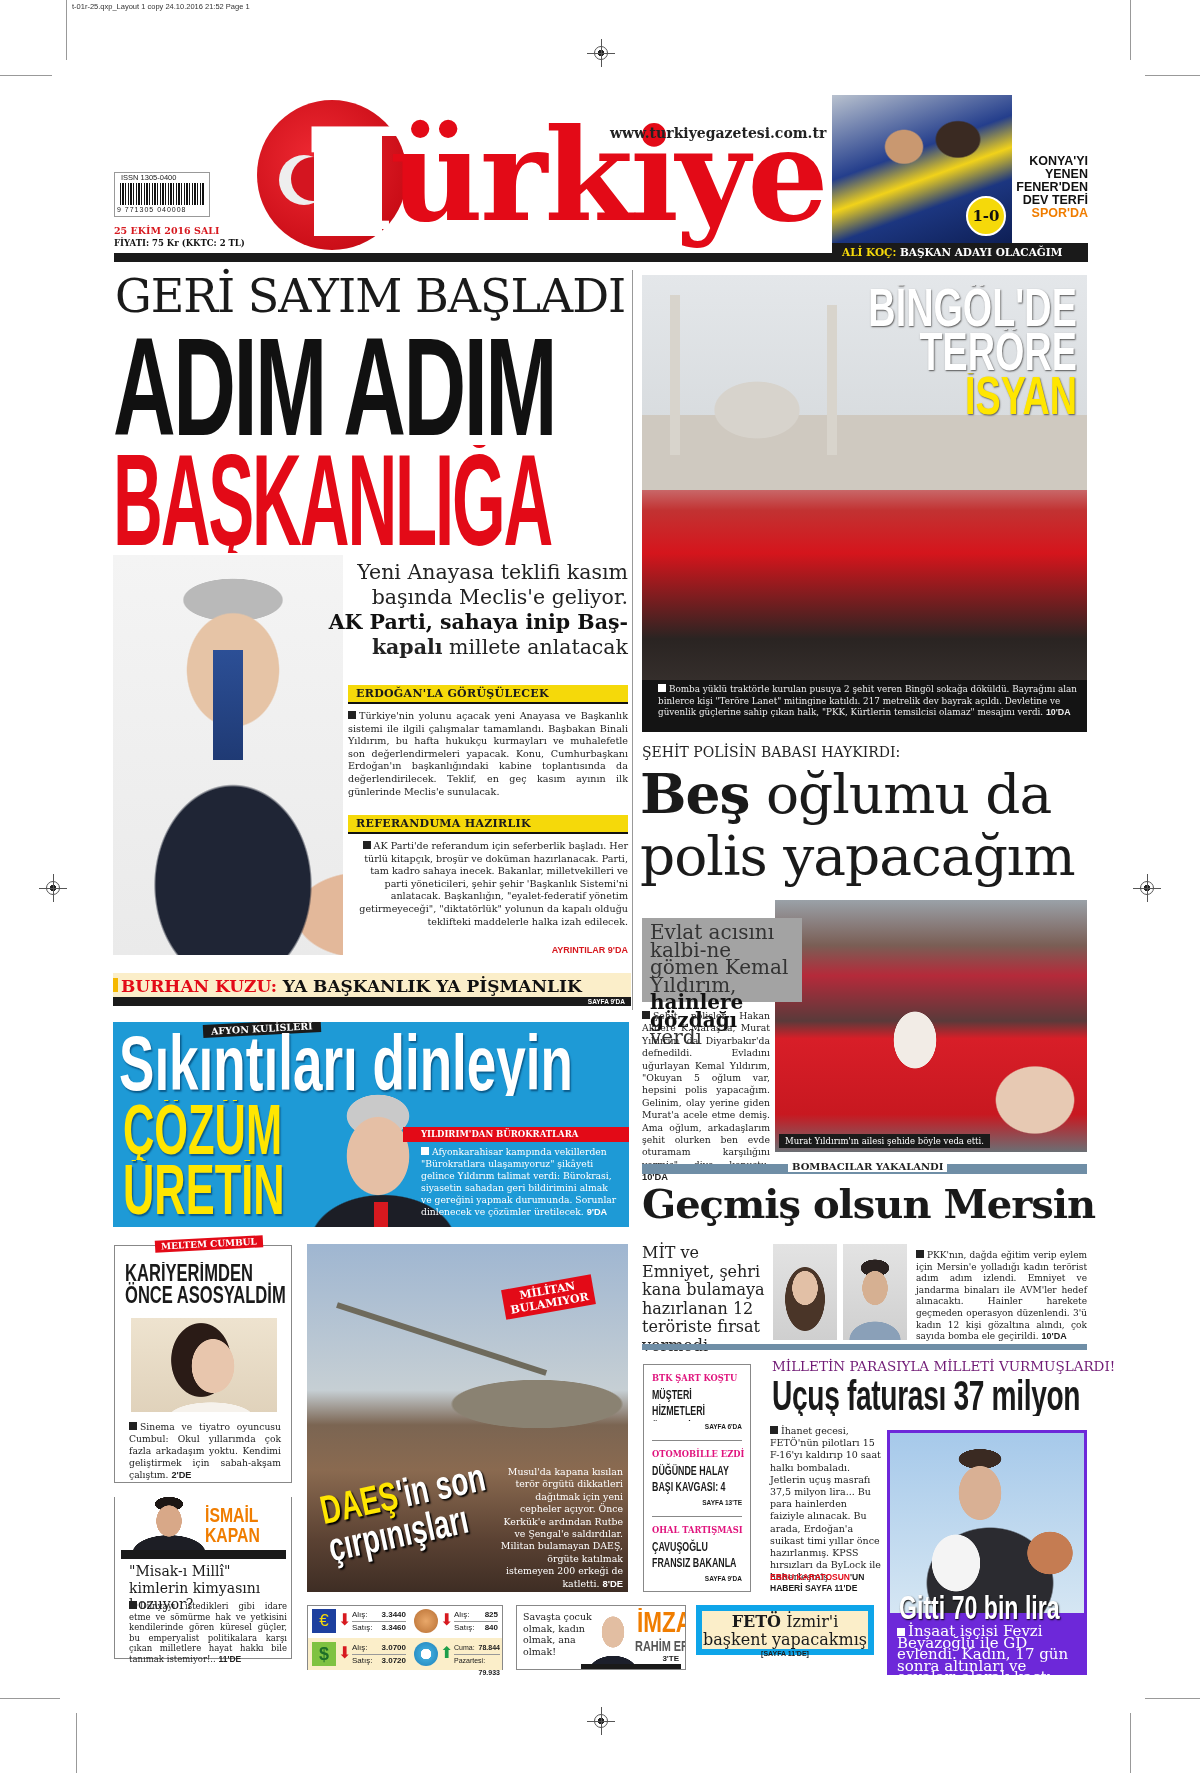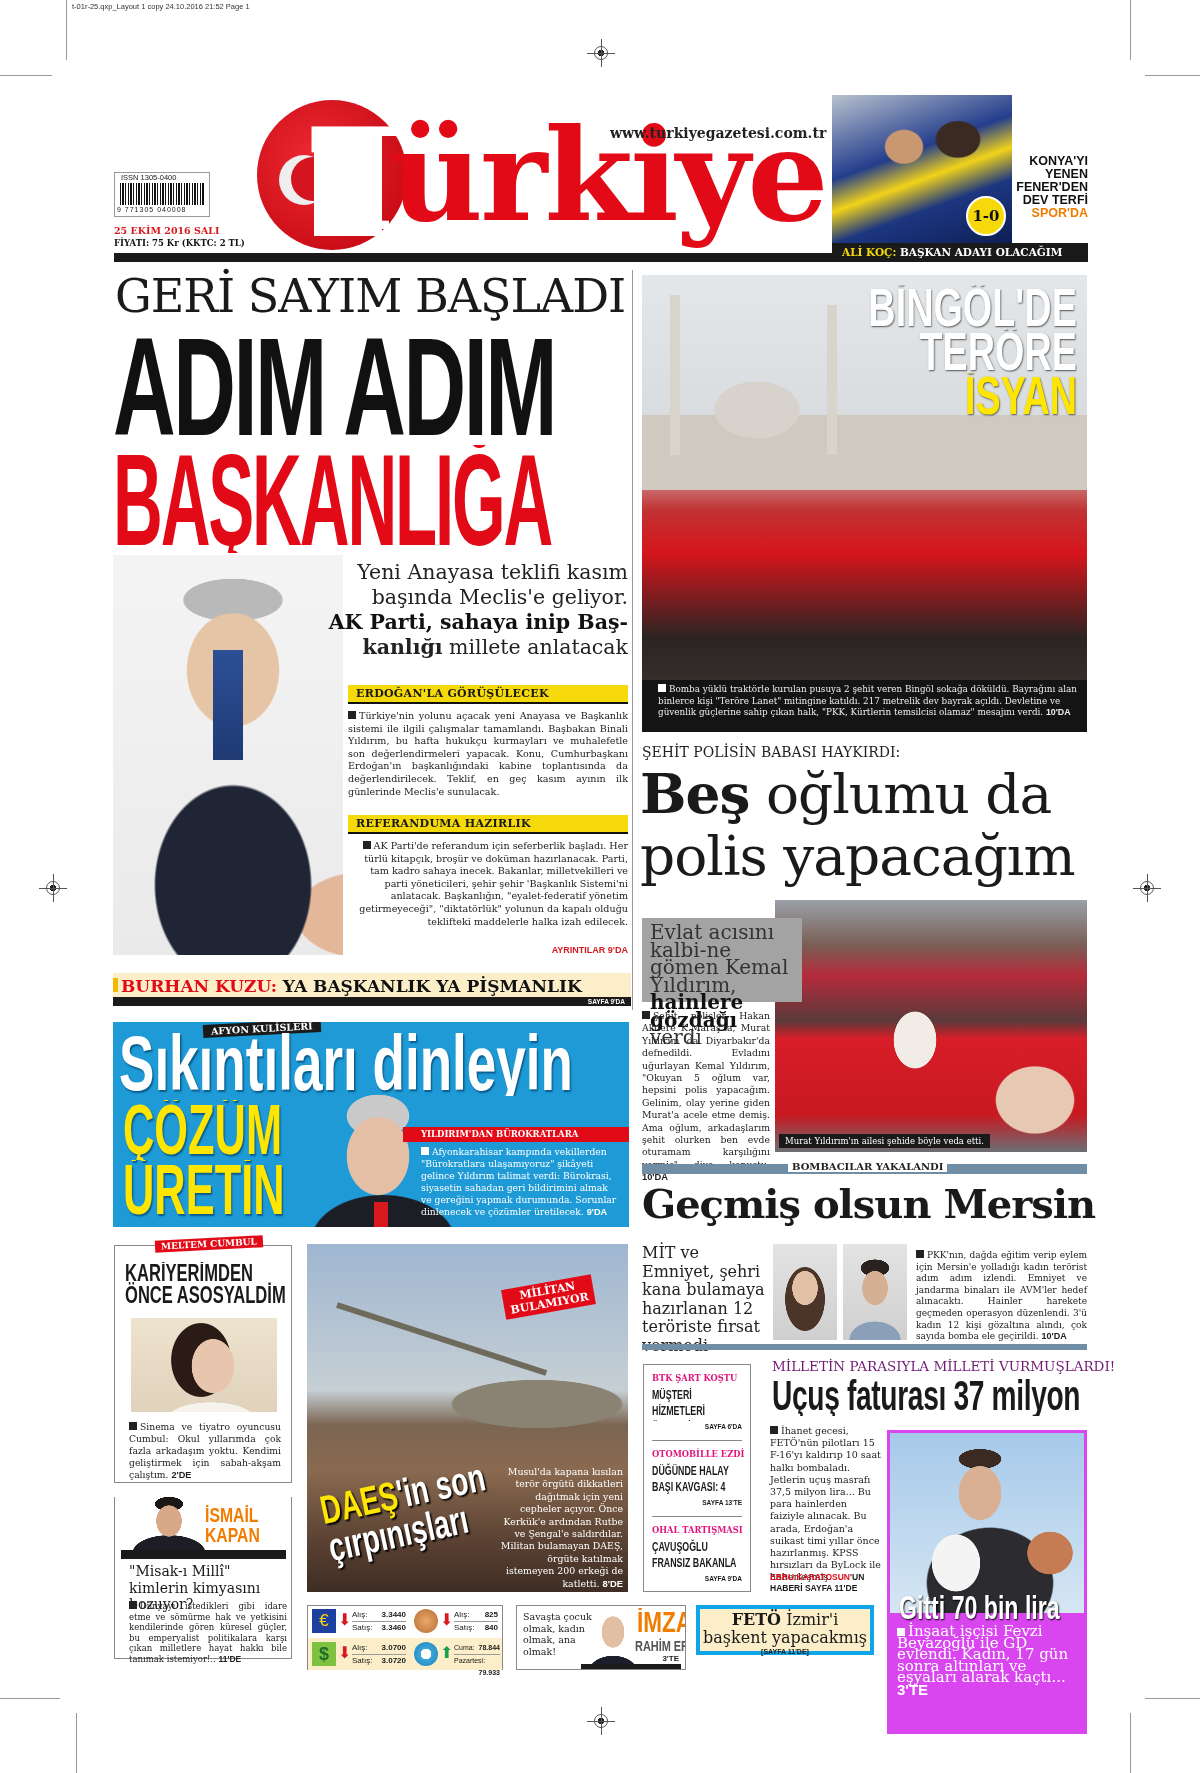--- a/index.html
+++ b/index.html
@@ -92,21 +92,21 @@
     radial-gradient(ellipse 70px 30px at 120px 45px,#b9b9b9 0 70%,transparent 72%),
     radial-gradient(ellipse 110px 140px at 120px 330px,#1f2535 0 70%,transparent 72%),
     radial-gradient(ellipse 110px 70px at 250px 360px,#e3b89a 0 60%,transparent 62%),
     linear-gradient(#f4f4f4,#eaeaea)"></div>
   <div class="abs" style="left:100px;top:380px;width:30px;height:110px;background:linear-gradient(#2c4f96,#1f3a74)"></div>
 
   <div class="abs" style="left:170px;top:290px;width:345px;text-align:right;font-family:'DejaVu Serif',serif;font-size:20.5px;line-height:25px;color:#222">
     <div>Yeni Anayasa teklifi kasım</div>
     <div>başında Meclis'e geliyor.</div>
     <div style="font-weight:bold;color:#111">AK Parti, sahaya inip Baş-</div>
-    <div><b>kanlığı</b><span> millete anlatacak</span></div>
+    <div><b>kapalı</b><span> millete anlatacak</span></div>
   </div>
 
   <div class="abs ybar" style="left:235px;top:415px;width:280px">ERDOĞAN'LA GÖRÜŞÜLECEK</div>
   <div class="abs body-text" style="left:235px;top:440px;width:280px"><span class="sq"></span><span>Türkiye'nin yolunu açacak yeni Anayasa ve Başkanlık sistemi ile ilgili çalışmalar tamamlandı. Başbakan Binali Yıldırım, bu hafta hukukçu kurmayları ve muhalefetle son değerlendirmeleri yapacak. Konu, Cumhurbaşkanı Erdoğan'ın başkanlığındaki kabine toplantısında da değerlendirilecek. Teklif, en geç kasım ayının ilk günlerinde Meclis'e sunulacak.</span></div>
 
   <div class="abs ybar" style="left:235px;top:545px;width:280px">REFERANDUMA HAZIRLIK</div>
   <div class="abs body-text" style="left:235px;top:570px;width:280px;text-align:right"><span class="sq"></span><span>AK Parti'de referandum için seferberlik başladı. Her türlü kitapçık, broşür ve doküman hazırlanacak. Parti, tam kadro sahaya inecek. Bakanlar, milletvekilleri ve parti yöneticileri, şehir şehir 'Başkanlık Sistemi'ni anlatacak. Başkanlığın, "eyalet-federatif yönetim getirmeyeceği", "diktatörlük" yolunun da kapalı olduğu teklifteki maddelerle halka izah edilecek.</span></div>
   <div class="abs ref" style="left:235px;top:675px;width:280px;text-align:right;font-size:9px;color:#d7191f">AYRINTILAR 9'DA</div>
 
   <div class="abs" style="left:0;top:703px;width:518px;height:24px;background:#fbeec9">
@@ -272,27 +272,27 @@
     <div style="overflow:hidden;width:92px;height:34px;margin-top:4px"><div class="cond" style="font-size:13px;line-height:16px;color:#1a1a1a;transform:scaleX(.68);white-space:normal;width:135px">ÇAVUŞOĞLU FRANSIZ BAKANLA ATIŞTI</div></div>
     <div class="ref" style="font-size:6.5px;text-align:right;margin-top:2px">SAYFA 9'DA</div>
   </div>
 </div>
 
 <div class="abs serif" style="left:772px;top:1358px;font-size:13.5px;color:#701a75;white-space:nowrap">MİLLETİN PARASIYLA MİLLETİ VURMUŞLARDI!</div>
 <div class="abs" style="left:772px;top:1376px;width:318px;overflow:hidden;height:40px"><span class="cond" style="font-size:42px;line-height:40px;color:#1a1a1a;transform:scaleX(.67);letter-spacing:-.5px">Uçuş faturası 37 milyon</span></div>
 <div class="abs body-text" style="left:770px;top:1425px;width:112px;font-size:9.5px;line-height:12.2px;text-align:left"><span class="sq"></span><span>İhanet gecesi, FETÖ'nün pilotları 15 F-16'yı kaldırıp 10 saat halkı bombaladı. Jetlerin uçuş masrafı 37,5 milyon lira... Bu para hainlerden faiziyle alınacak. Bu arada, Erdoğan'a suikast timi yıllar önce hazırlanmış. KPSS hırsızları da ByLock ile haberleşmiş.</span></div>
 <div class="abs ref" style="left:770px;top:1572px;width:112px;font-size:8.5px;line-height:11px"><span style="color:#e30a17">EBRU KARATOSUN</span><span>'UN HABERİ SAYFA 11'DE</span></div>
 
-<div class="abs" style="left:696px;top:1605px;width:178px;height:50px;background:#fbeec9;border:4px solid #0ea5e9;text-align:center;padding-top:2px">
+<div class="abs" style="left:696px;top:1605px;width:178px;height:50px;background:#fbeec9;border:6px solid #0ea5e9;text-align:center;padding-top:2px">
   <div style="font-size:16px;line-height:18px;color:#1a1a1a" class="serif"><b>FETÖ</b><span> İzmir'i</span></div>
   <div class="serif" style="font-size:16px;line-height:18px;color:#1a1a1a">başkent yapacakmış</div>
   <div class="ref" style="font-size:7px;line-height:9px">[SAYFA 11'DE]</div>
 </div>
 
-<div class="abs photo" style="left:887px;top:1430px;width:200px;height:304px;background:#d946ef;padding:3px">
+<div class="abs photo" style="left:887px;top:1430px;width:200px;height:245px;background:#6d28d9;padding:3px">
   <div style="width:194px;height:180px;background:
     radial-gradient(ellipse 30px 38px at 90px 60px,#d9b094 0 70%,transparent 72%),
     radial-gradient(ellipse 30px 14px at 90px 26px,#3a2a22 0 70%,transparent 72%),
     radial-gradient(ellipse 34px 40px at 66px 130px,#f4f4f4 0 70%,transparent 72%),
     radial-gradient(ellipse 32px 30px at 160px 120px,#c57c52 0 70%,transparent 72%),
     radial-gradient(ellipse 80px 70px at 100px 150px,#2b2b30 0 78%,transparent 80%),
     linear-gradient(#a6c9ea,#d5e6f3)"></div>
   <div class="abs" style="left:12px;top:160px;overflow:hidden;height:34px;width:186px"><span class="cond" style="font-size:34px;line-height:34px;color:#fff;transform:scaleX(.68);text-shadow:1px 1px 2px #000">Gitti 70 bin lira</span></div>
   <div class="abs body-text" style="left:10px;top:196px;width:184px;color:#fff;font-size:15px;line-height:11.5px;text-align:left"><span class="sqw"></span><span>İnşaat işçisi Fevzi Beyazoğlu ile GD evlendi. Kadın, 17 gün sonra altınları ve eşyaları alarak kaçtı...</span> <b class="ref">3'TE</b></div>
 </div>

